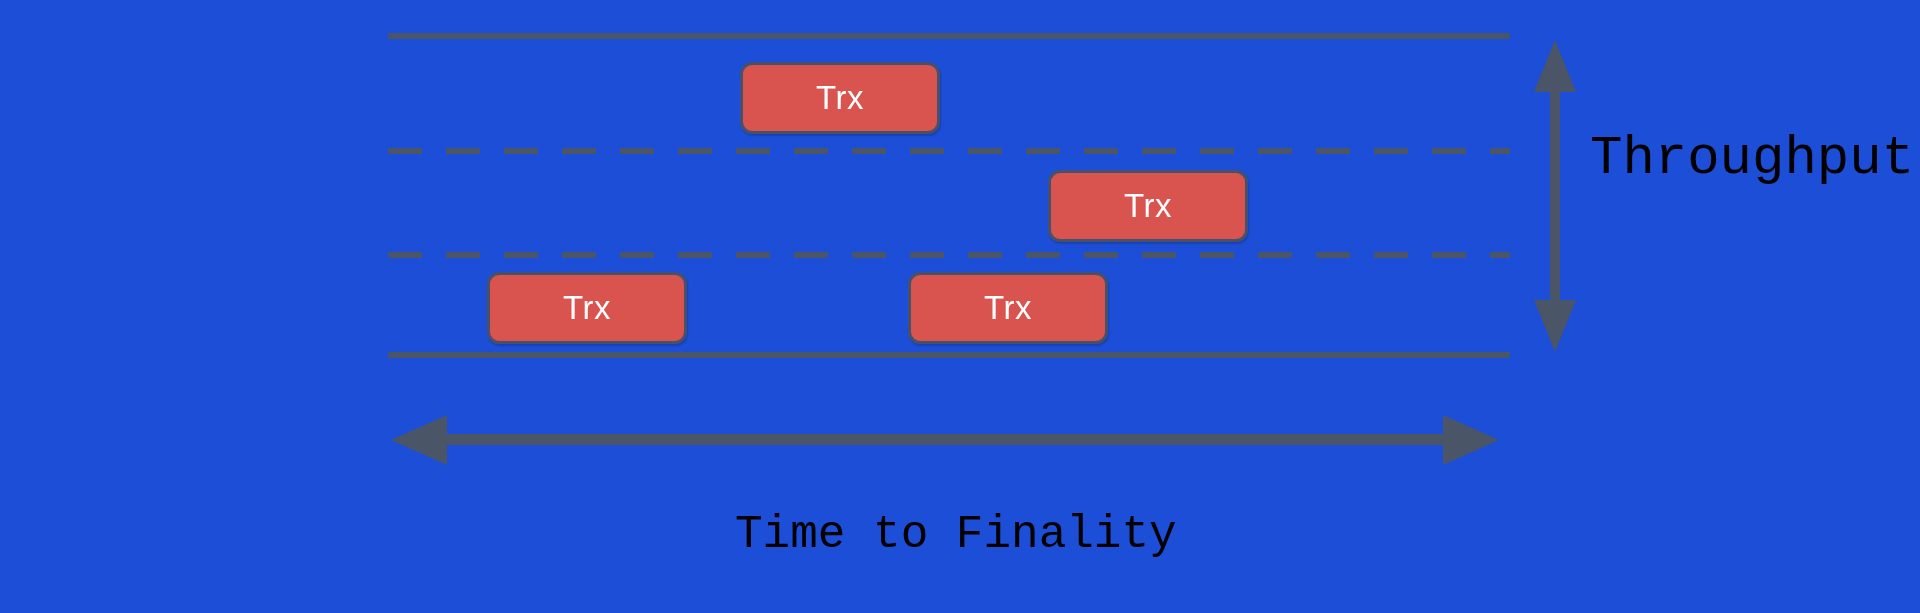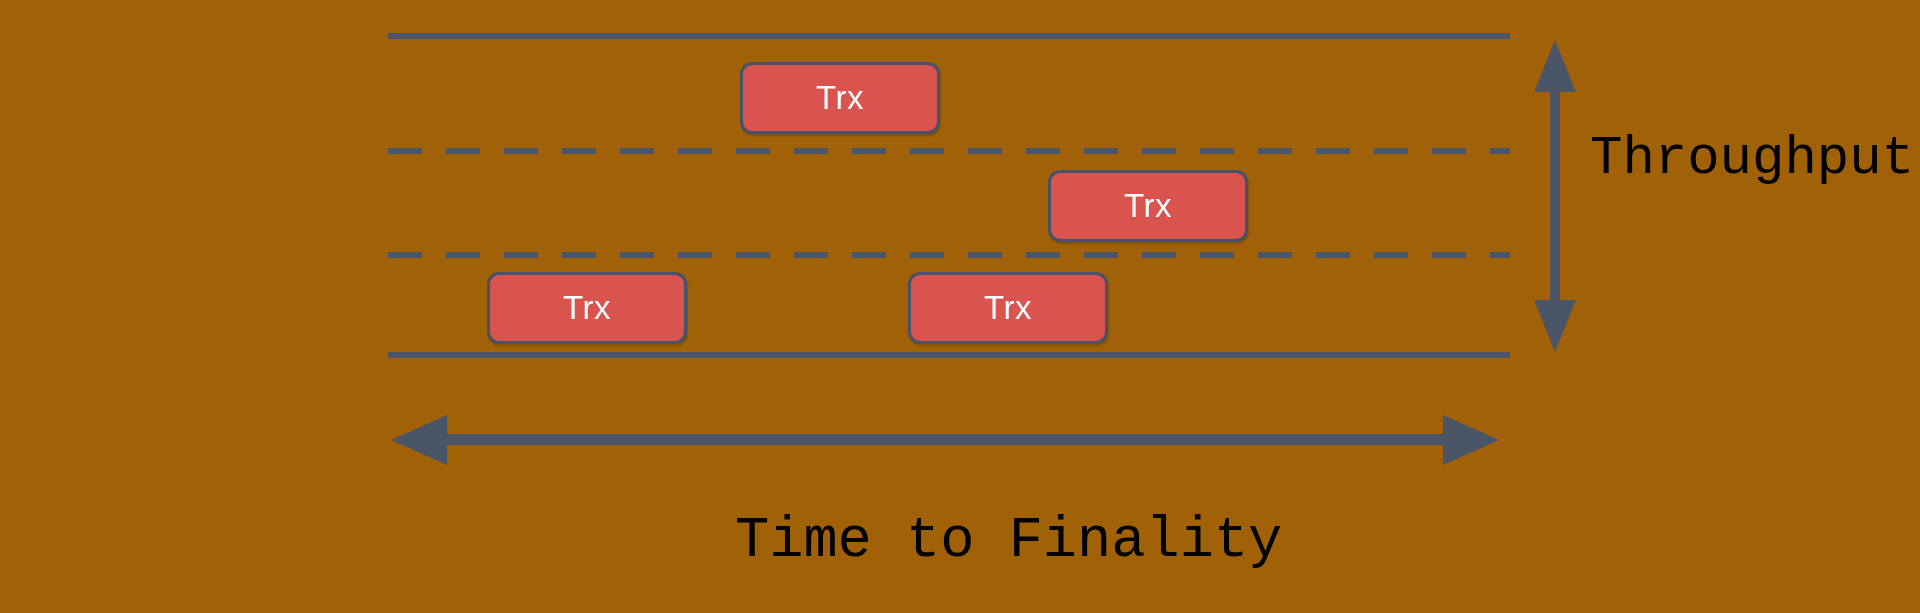--- a/index.html
+++ b/index.html
@@ -10,21 +10,21 @@
   body {
     width: 1920px;
     height: 613px;
     font-family: "Liberation Sans", sans-serif;
     overflow: hidden;
   }
   #stage {
     position: relative;
     width: 1920px;
     height: 613px;
-    background: #a16207;
+    background: #1d4ed8;
   }
 
   
   .solid-line {
     position: absolute;
     height: 6px;
     background: #4a5568;
     border-radius: 1px;
   }
   .dashed-line {
@@ -70,21 +70,21 @@
     color: #000000;
     font-family: Liberation Mono, monospace;
     white-space: nowrap;
   }
   #throughput-label {
     font-size: 54px;
     left: 1590px;
     top: 128px;
   }
   #finality-label {
-    font-size: 57px;
+    font-size: 46px;
     left: 735px;
     top: 509px;
   }
 </style>
 </head>
 <body>
 
 <div id="stage">
 
   <div class="solid-line" id="top-boundary" style="left:388px; top:33px; width:1122px;"></div>

